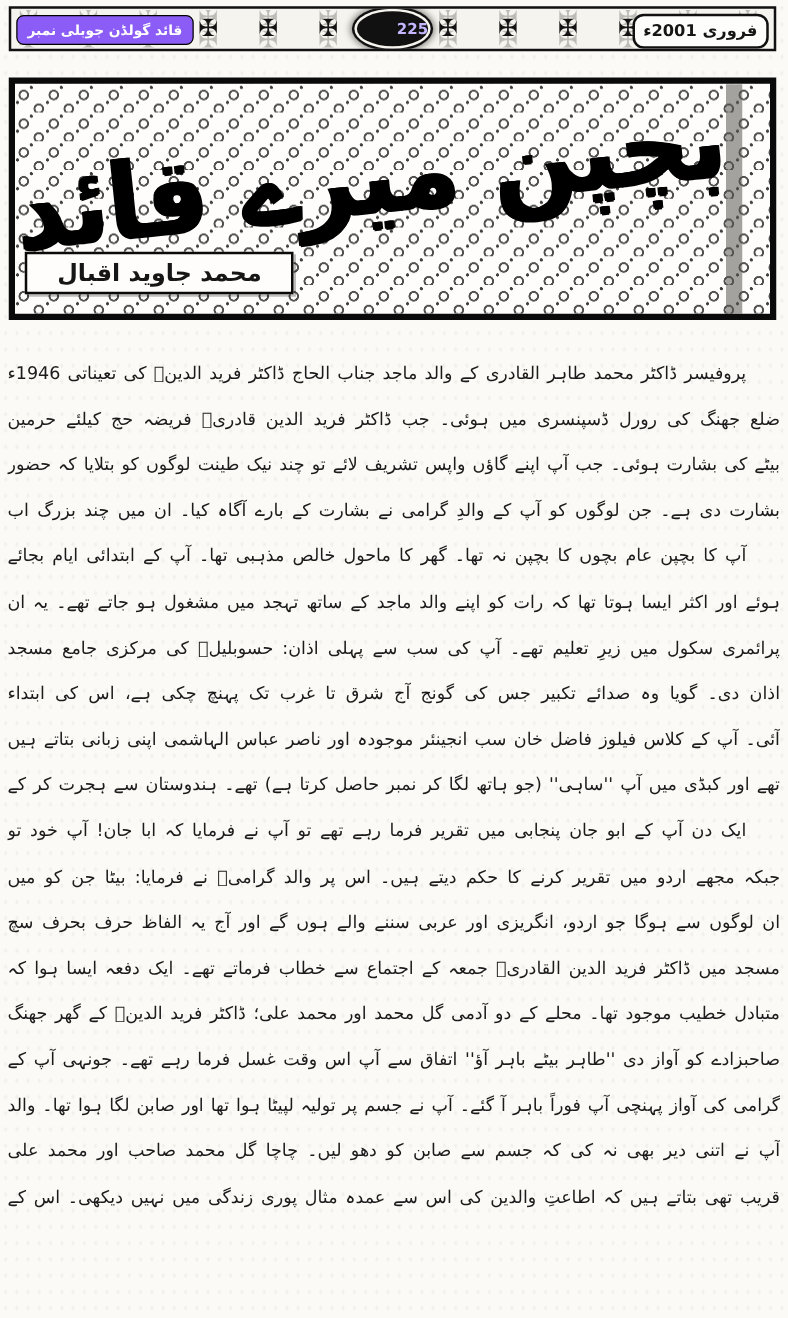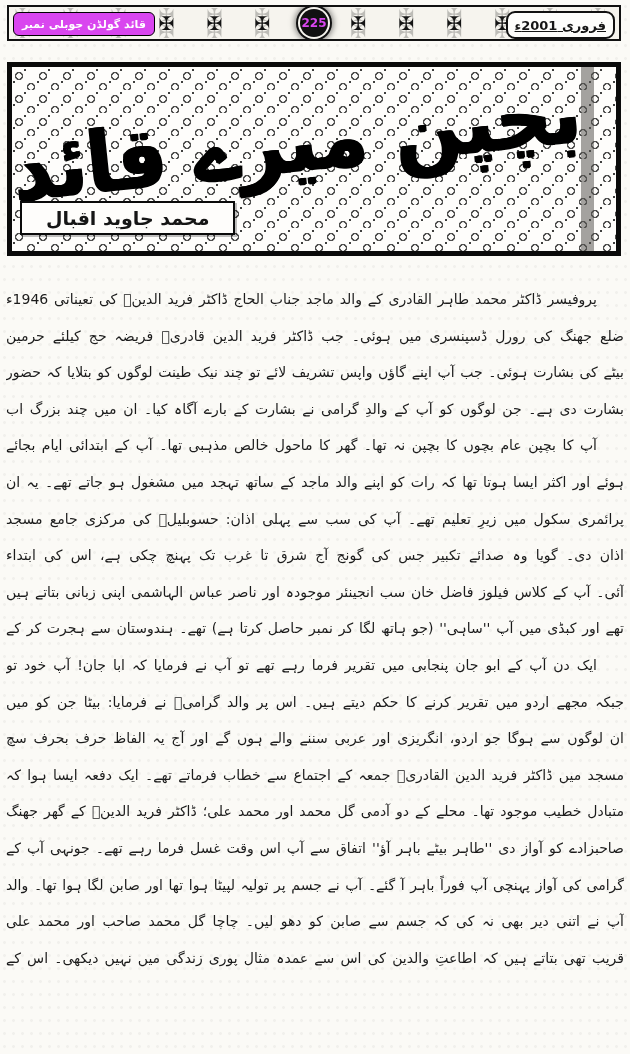--- a/index.html
+++ b/index.html
@@ -22,34 +22,35 @@
     font-size:19px;letter-spacing:13px;color:#141414;line-height:30px;
     text-shadow:0 9px 0 rgba(20,20,20,.25), 0 -9px 0 rgba(20,20,20,.25);
   }
   .ornament-row::before{
     content:"✠ ✠ ✠ ✠ ✠ ✠ ✠ ✠ ✠ ✠ ✠ ✠ ✠ ✠ ✠ ✠ ✠ ✠ ✠ ✠ ✠ ✠";
   }
   .date-box{
     position:absolute;right:4px;top:4px;height:24px;min-width:64px;
     background:#fdfdfb;border:2px solid #111;border-radius:9px;
     display:flex;align-items:center;justify-content:center;
-    font-size:13px;font-weight:bold;padding:0 7px;direction:rtl;z-index:3;text-decoration:underline;
+    font-size:13px;font-weight:bold;padding:0 7px;direction:rtl;z-index:3;
   }
   .edition-box{
     position:absolute;left:4px;top:5px;height:22px;min-width:96px;
-    background:#d946ef;color:#fff;border:1px solid #000;border-radius:6px;
+    background:#8b5cf6;color:#fff;border:1px solid #000;border-radius:6px;
     display:flex;align-items:center;justify-content:center;
     font-size:11px;font-weight:bold;padding:0 8px;direction:rtl;z-index:3;
   }
   .page-number-badge{
     position:absolute;left:50%;top:50%;transform:translate(-50%,-50%);
-    width:28px;height:28px;border-radius:50%;background:#111;color:#d946ef;
-    display:flex;align-items:center;justify-content:center;
+    width:28px;height:28px;border-radius:50%;background:#111;color:#c4b5fd;
+    display:flex;align-items:center;justify-content:flex-start;
     font-size:12px;font-weight:bold;z-index:3;
     box-shadow:0 0 0 2px #f6f4ee, 0 0 0 4px #111, 0 0 6px 5px rgba(10,10,10,.55);
+    padding-left:29px;
   }
   
   .title-box{
     position:absolute;left:7px;top:62px;width:614px;height:194px;
     border:5px solid #0a0a0a;box-sizing:border-box;overflow:hidden;
     background:
       radial-gradient(circle at 7px 9px, rgba(0,0,0,0) 2.5px, rgba(30,30,30,.78) 2.8px 4px, transparent 4.4px),
       radial-gradient(circle at 19px 20px, rgba(0,0,0,0) 2.5px, rgba(30,30,30,.78) 2.8px 4px, transparent 4.4px),
       radial-gradient(circle at 13px 3px, rgba(30,30,30,.85) 1.1px, transparent 1.5px),
       radial-gradient(circle at 2px 15px, rgba(30,30,30,.85) 1.1px, transparent 1.5px),

